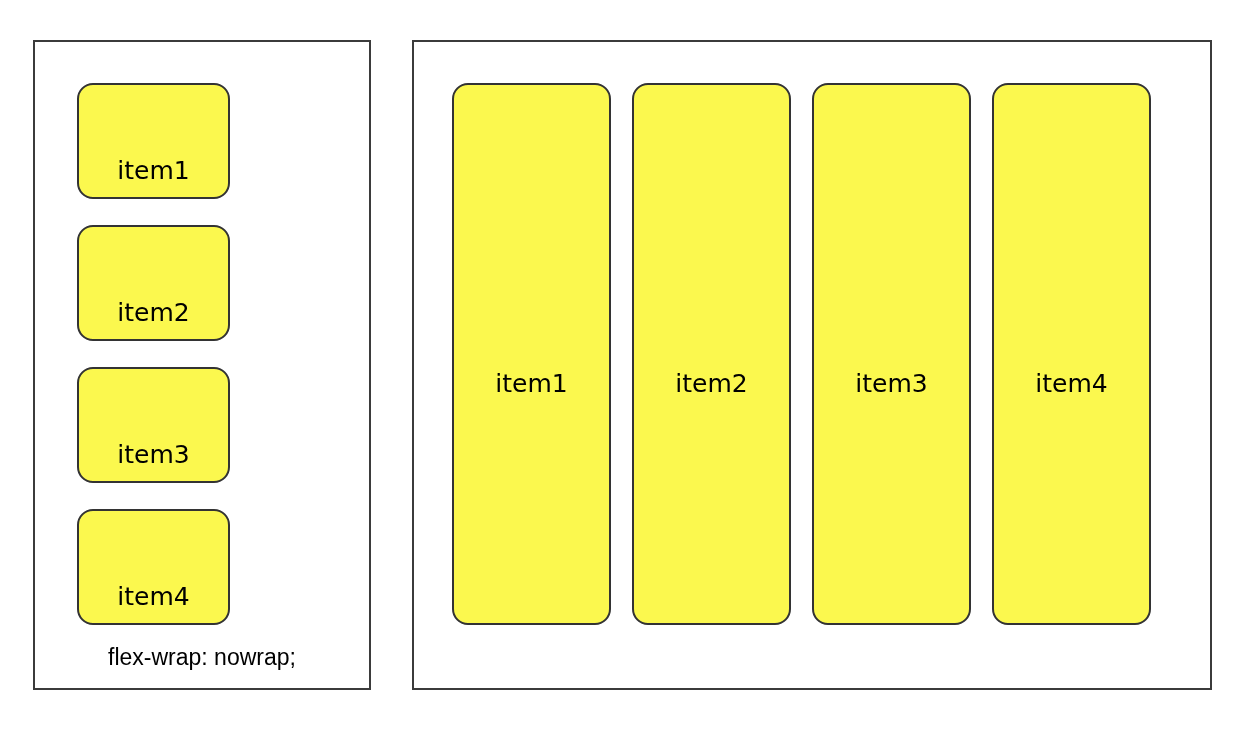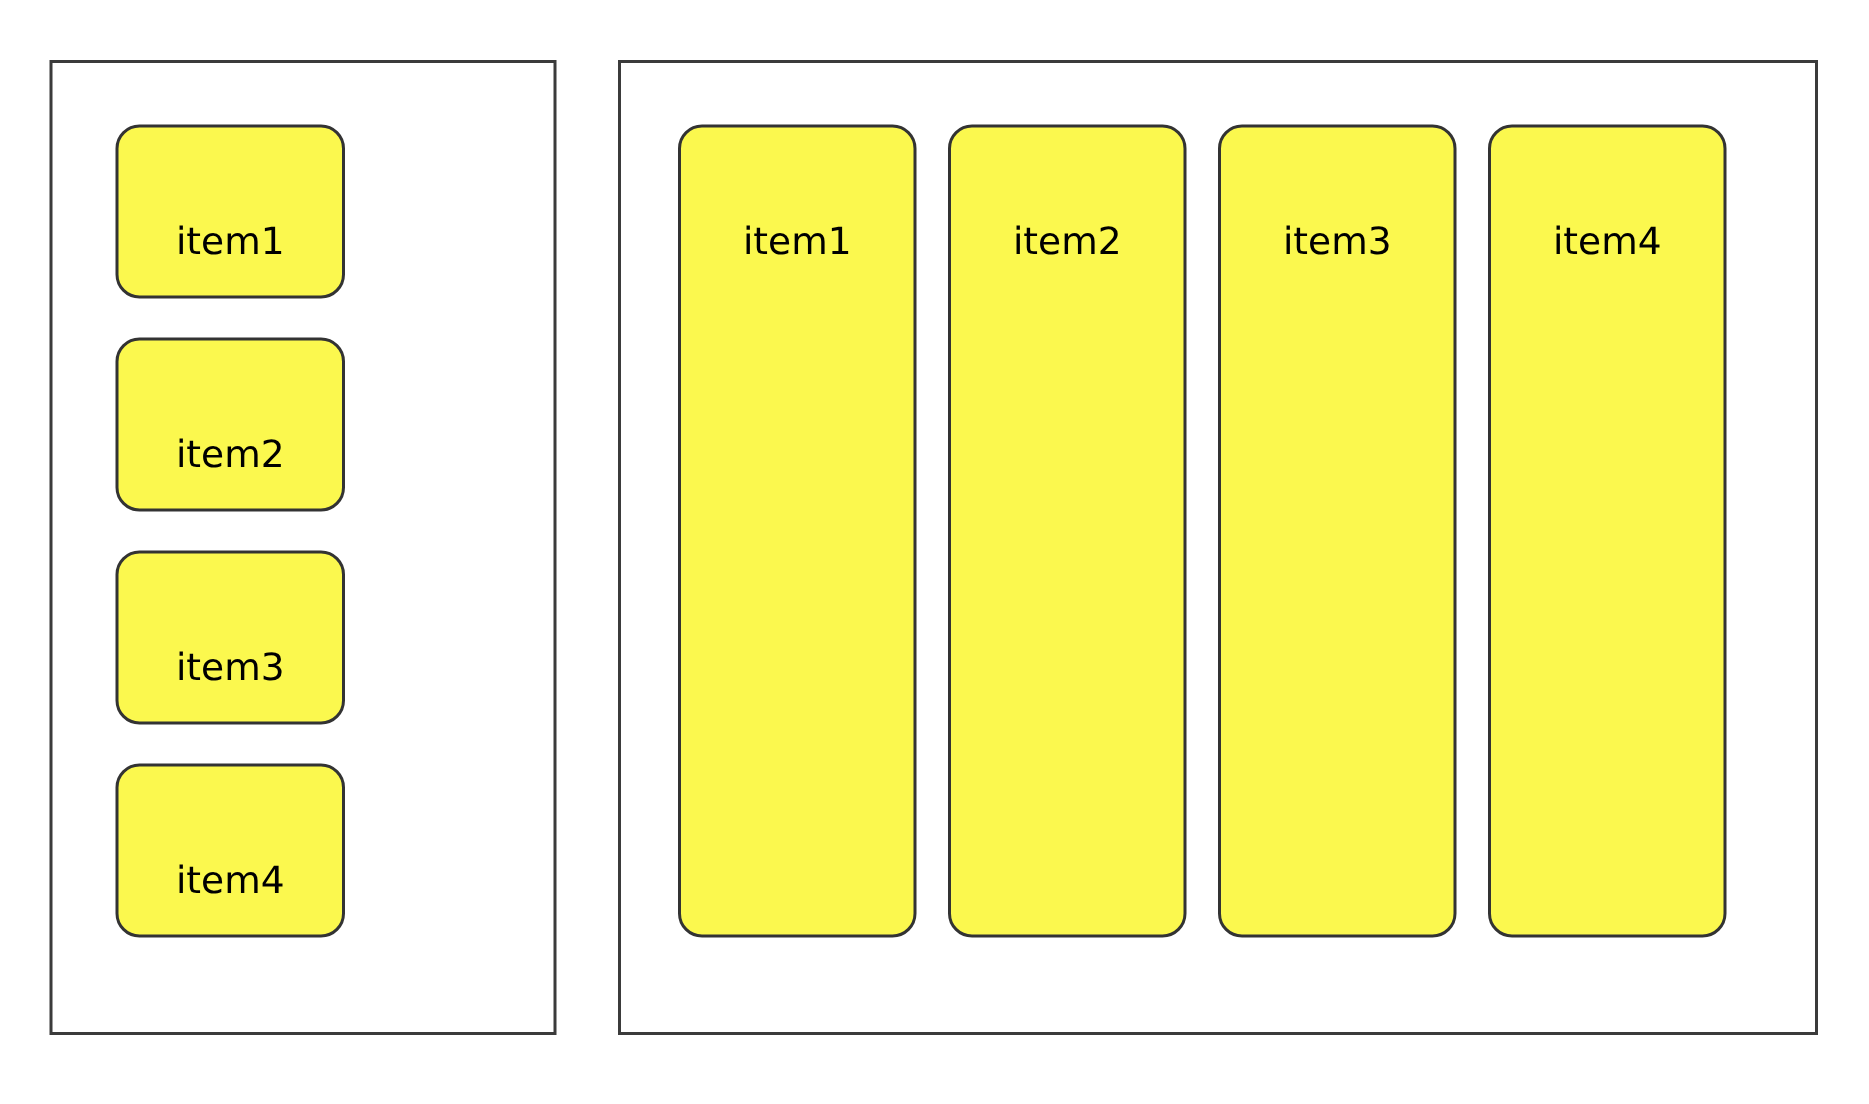--- a/index.html
+++ b/index.html
@@ -47,21 +47,21 @@
     flex-direction: row;
     gap: 21px;
   }
   .flex-item {
     box-sizing: border-box;
     background: var(--item-fill, #fbf84e);
     border: 2px solid var(--item-border, #333333);
     border-radius: 16px;
     display: flex;
     justify-content: center;
-    align-items: flex-start;
+    align-items: center;
     padding-top: 60px;
   }
   .flex-item .item-label {
     font-family: "DejaVu Sans", sans-serif;
     font-size: 25px;
     line-height: 32px;
     color: var(--text, #000000);
     white-space: nowrap;
   }
   .panel-nowrap .flex-item {
@@ -96,20 +96,21 @@
       <div class="flex-item">
         <span class="item-label">item2</span>
       </div>
       <div class="flex-item">
         <span class="item-label">item3</span>
       </div>
       <div class="flex-item">
         <span class="item-label">item4</span>
       </div>
     </div>
+    <div class="caption">flex-wrap: nowrap;</div>
   </div>
 
   <div class="panel panel-wrap">
     <div class="flex-container flex-container-wrap">
       <div class="flex-item">
         <span class="item-label">item1</span>
       </div>
       <div class="flex-item">
         <span class="item-label">item2</span>
       </div>

